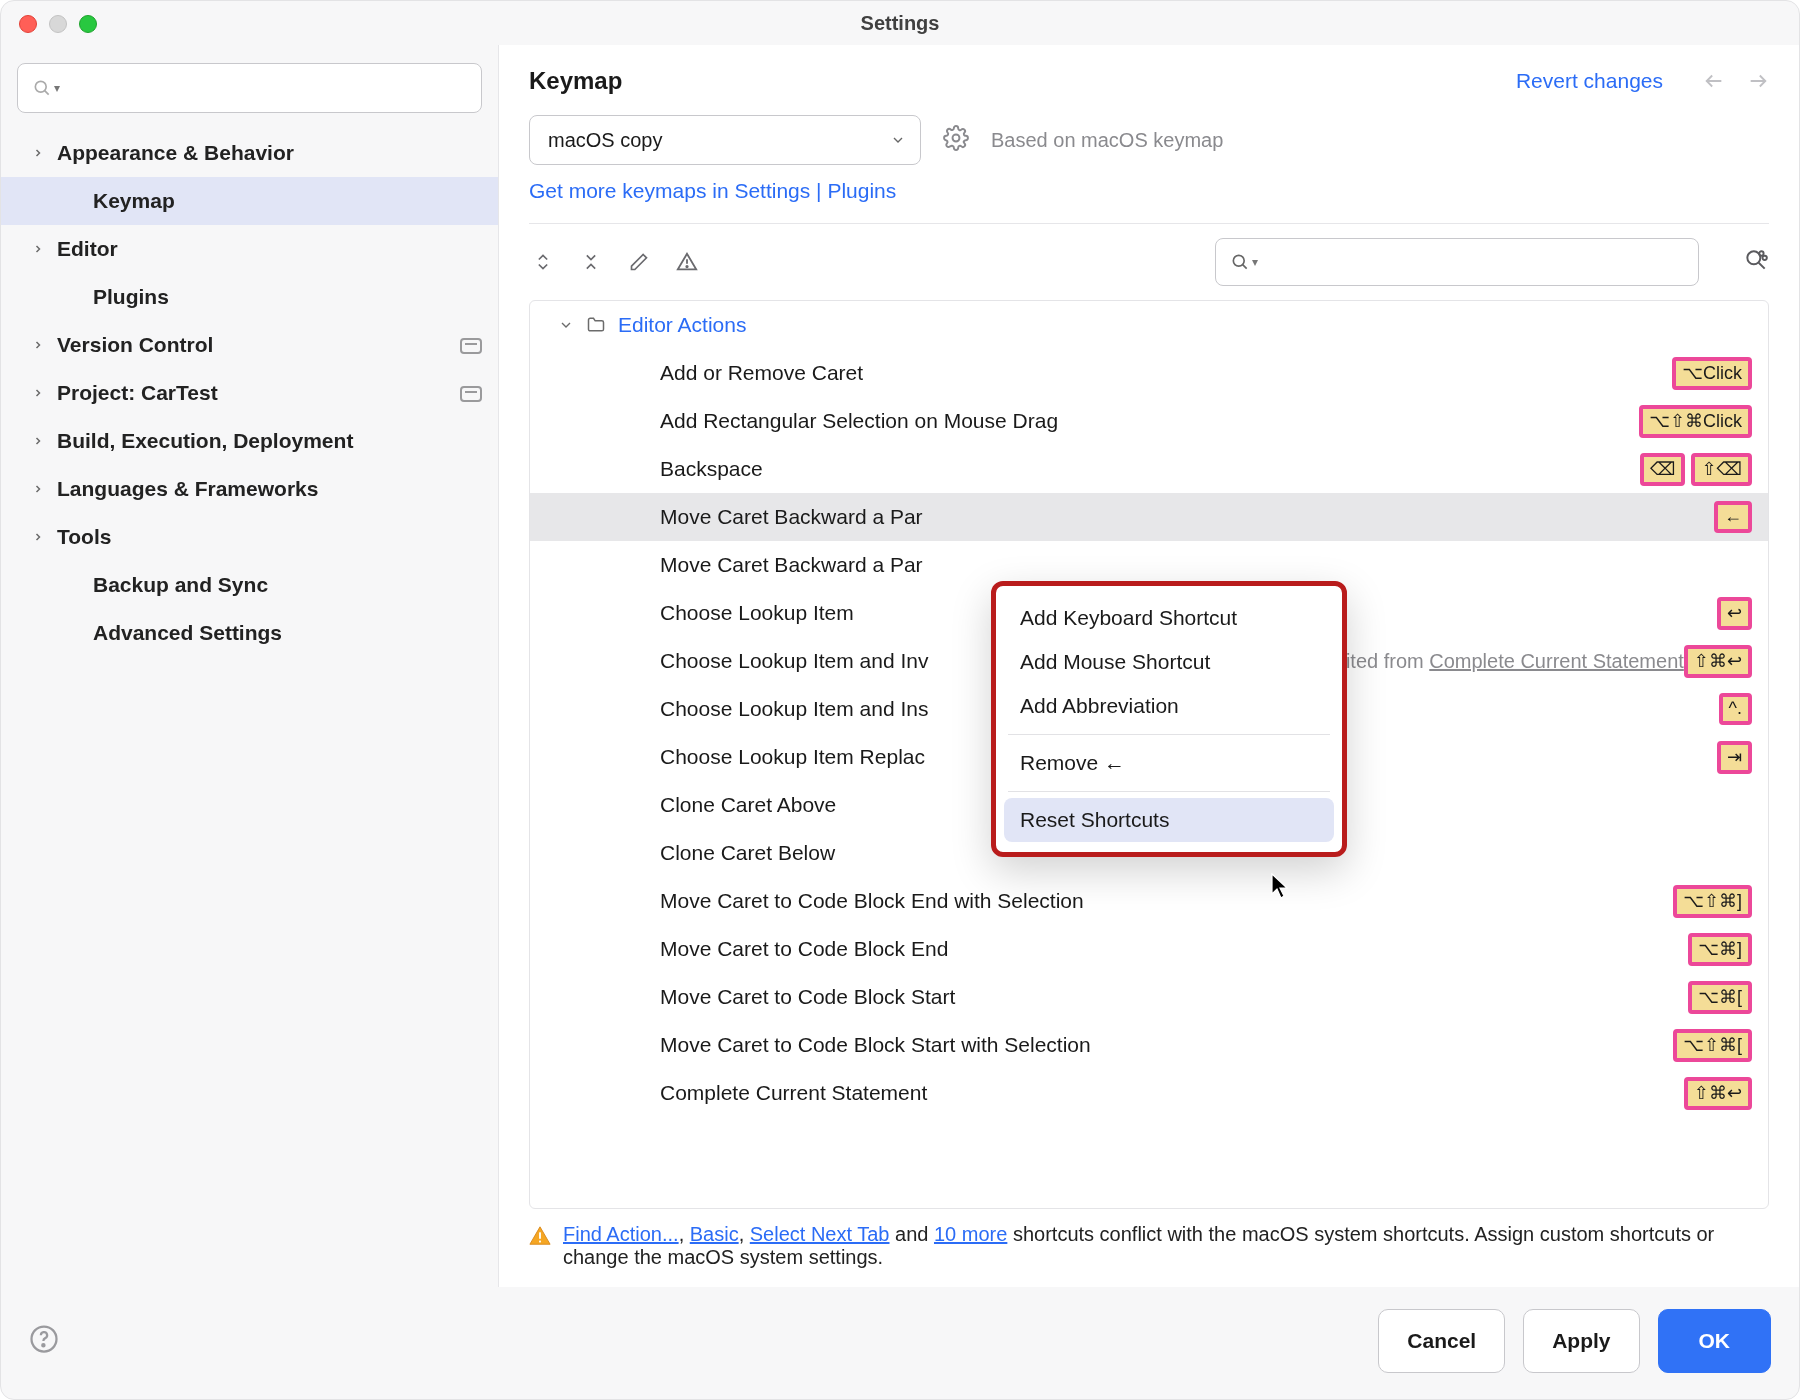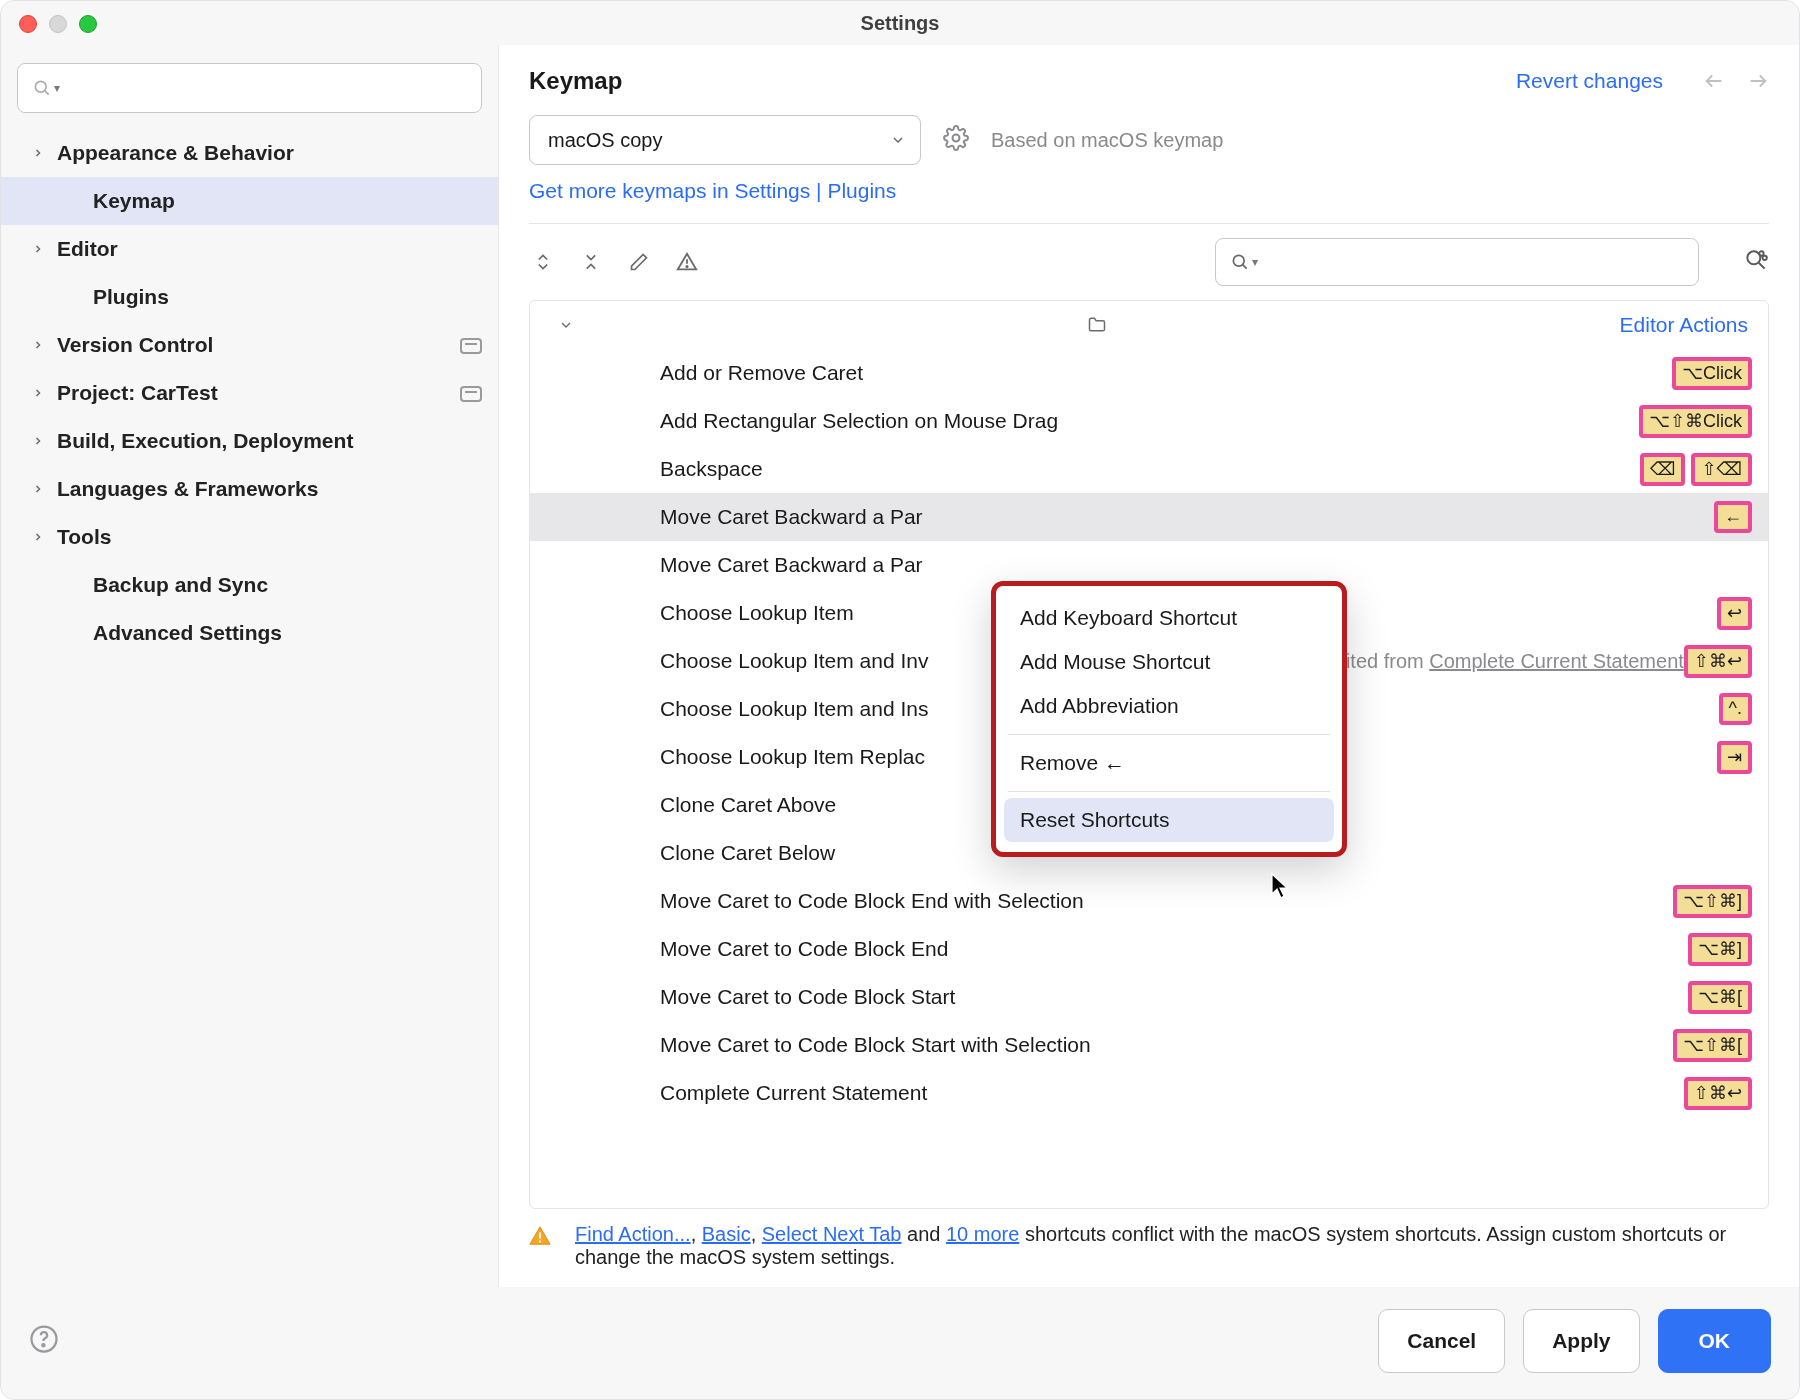--- a/index.html
+++ b/index.html
@@ -141,21 +141,21 @@
   border-radius: 6px;
   background: #fff;
   flex: 1;
   min-height: 0;
   overflow: hidden;
   position: relative;
 }
 .group-header {
   display: flex; align-items: center; gap: 12px;
   padding: 12px 20px 12px 28px;
-  color: #2b6cf6; font-size: 21px; justify-content: space-between;
+  color: #2b6cf6; font-size: 21px;
 }
 .group-header .gchev { color: #6b6b6b; }
 .group-header .folder { color: #6b6b6b; }
 .action-row {
   display: flex; align-items: center; height: 48px;
   padding-left: 130px; padding-right: 16px; font-size: 21px;
   color: #1a1a1a;
 }
 .action-row.selected { background: #e7e7e9; }
 .action-row .label { flex: 1; white-space: nowrap; overflow: hidden; text-overflow: ellipsis; }
@@ -198,21 +198,21 @@
   left: 1270px;
   top: 872px;
   z-index: 60;
   pointer-events: none;
 }
 
 
 .warnbar {
   display: flex;
   align-items: flex-start;
-  gap: 24px;
+  gap: 12px;
   padding: 14px 30px 18px 30px;
   font-size: 20px;
   color: #222;
 }
 .warnbar .warnicon { color: #f5a623; margin-top: 2px; }
 .warnbar a { color: #2b6cf6; text-decoration: underline; }
 
 .footer {
   display: flex;
   align-items: center;

